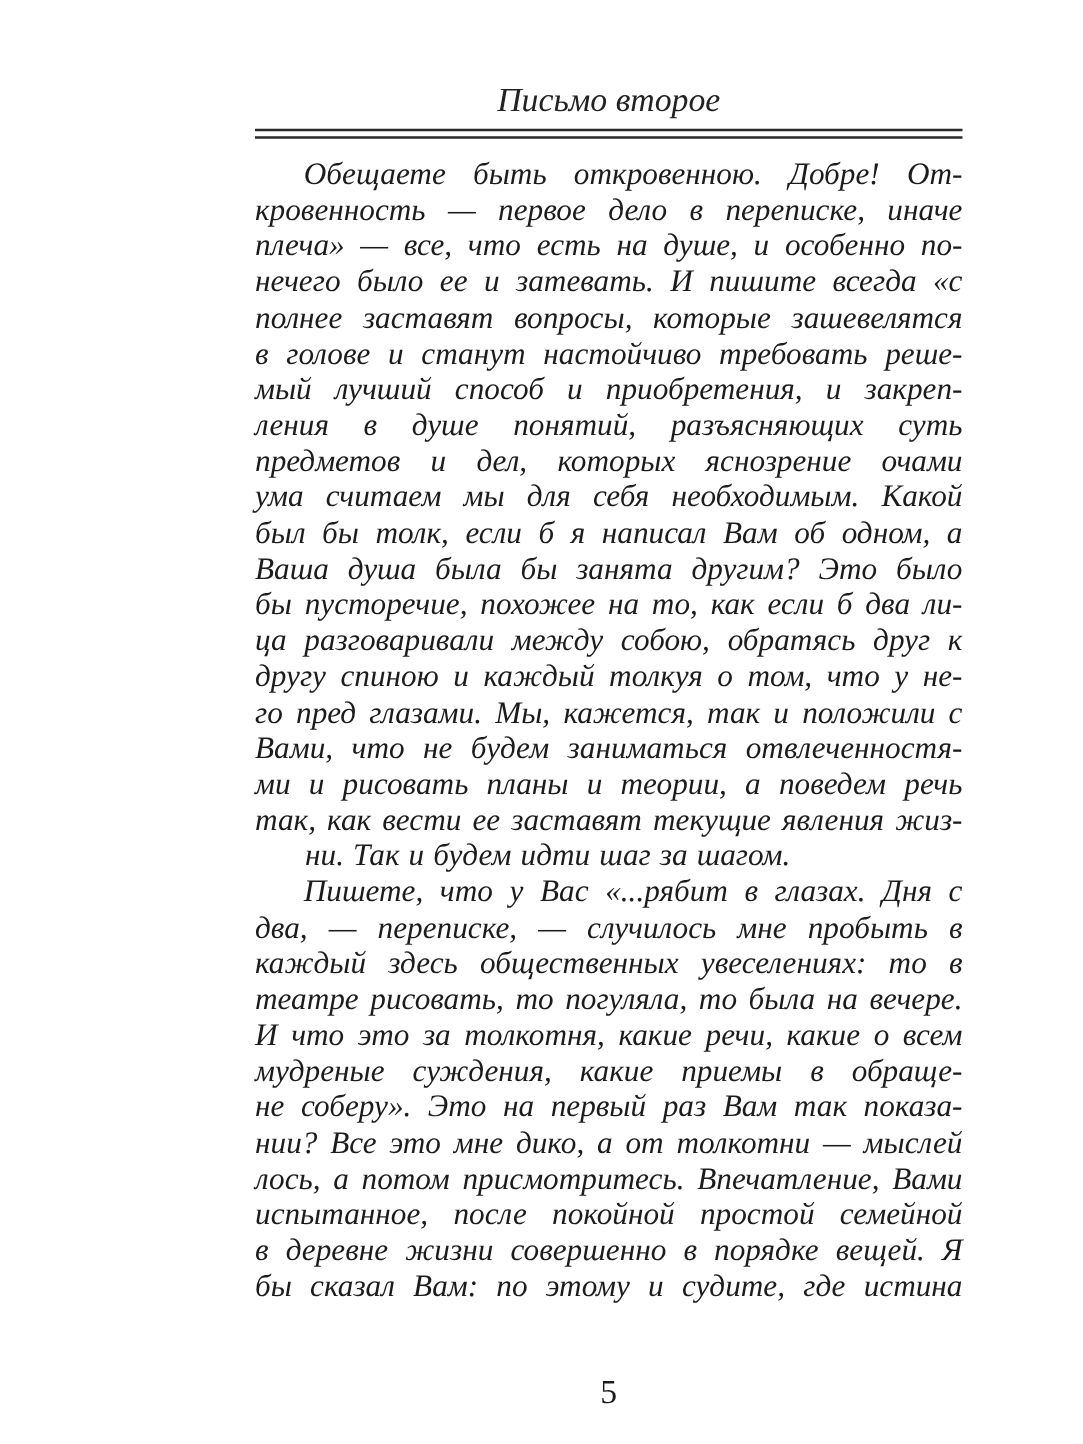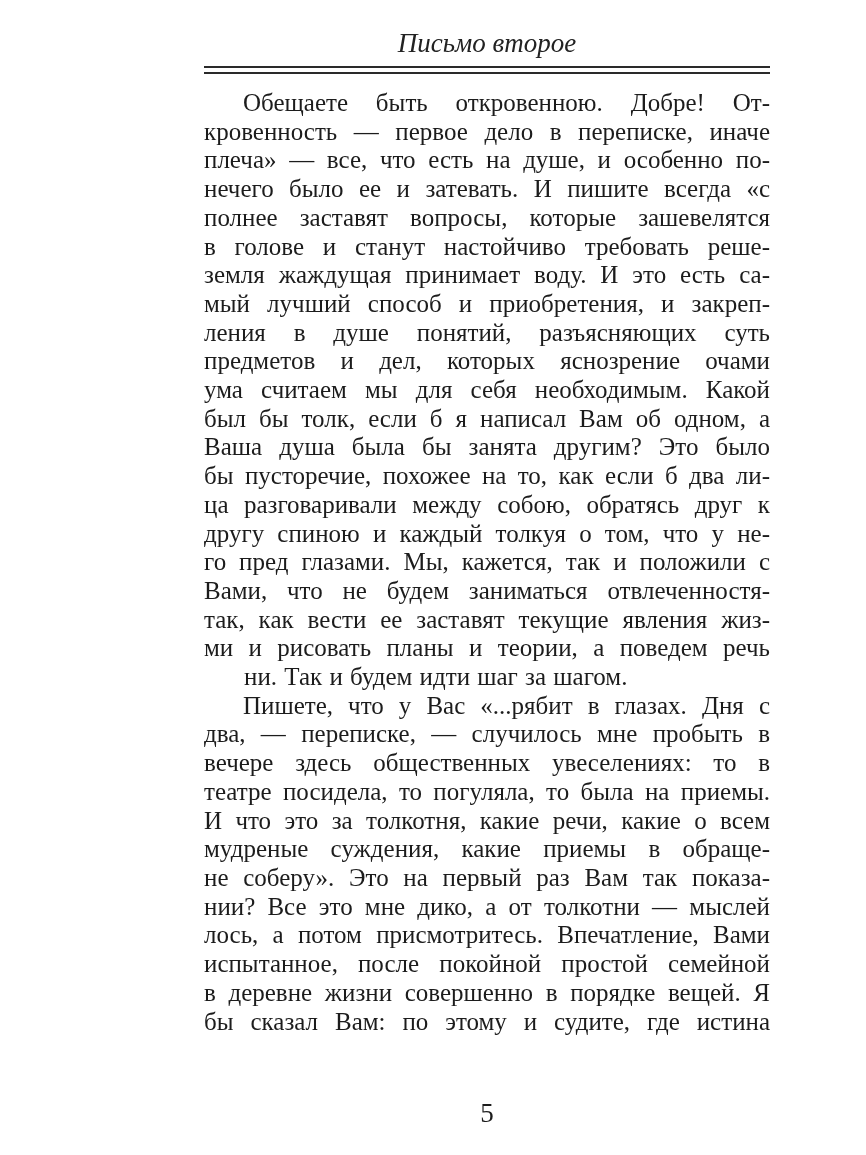--- a/index.html
+++ b/index.html
@@ -16,38 +16,39 @@
     color: #1c1c1c;
     overflow: hidden;
   }
   .content {
     position: absolute;
     left: 204px;
     top: 0;
     width: 566px;
   }
   .running-head {
-    padding-top: 28px;
+    padding-top: 65px;
     text-align: center;
     font-style: italic;
     font-size: 27px;
     line-height: 30px;
     color: #222222;
   }
   .double-rule {
     margin-top: 8px;
     height: 4px;
     border-top: 2px solid #2a2a2a;
     border-bottom: 2px solid #2a2a2a;
   }
   .body-text {
     margin-top: 15px;
     font-size: 25px;
     line-height: 28.7px;
     word-spacing: 1px;
+    font-style: italic;
   }
   .line {
     text-align: justify;
     text-align-last: justify;
   }
   .line.end {
     text-align: left;
     text-align-last: left;
     margin-left: 40px;
   }
@@ -71,39 +72,38 @@
   <div class="content">
     <div class="running-head">Письмо второе</div>
     <div class="double-rule"></div>
     <div class="body-text">
         <div class="line indent">Обещаете быть откровенною. Добре! От-</div>
         <div class="line">кровенность — первое дело в переписке, иначе</div>
         <div class="line">плеча» — все, что есть на душе, и особенно по-</div>
         <div class="line">нечего было ее и затевать. И пишите всегда «с</div>
         <div class="line">полнее заставят вопросы, которые зашевелятся</div>
         <div class="line">в голове и станут настойчиво требовать реше-</div>
-        <div class="line">земля жаждущая принимает воду. И это есть са-</div>
         <div class="line">мый лучший способ и приобретения, и закреп-</div>
         <div class="line">ления в душе понятий, разъясняющих суть</div>
         <div class="line">предметов и дел, которых яснозрение очами</div>
         <div class="line">ума считаем мы для себя необходимым. Какой</div>
         <div class="line">был бы толк, если б я написал Вам об одном, а</div>
         <div class="line">Ваша душа была бы занята другим? Это было</div>
         <div class="line">бы пусторечие, похожее на то, как если б два ли-</div>
         <div class="line">ца разговаривали между собою, обратясь друг к</div>
         <div class="line">другу спиною и каждый толкуя о том, что у не-</div>
         <div class="line">го пред глазами. Мы, кажется, так и положили с</div>
         <div class="line">Вами, что не будем заниматься отвлеченностя-</div>
+        <div class="line">ми и рисовать планы и теории, а поведем речь</div>
         <div class="line">так, как вести ее заставят текущие явления жиз-</div>
-        <div class="line">ми и рисовать планы и теории, а поведем речь</div>
         <div class="line end">ни. Так и будем идти шаг за шагом.</div>
         <div class="line indent">Пишете, что у Вас «...рябит в глазах. Дня с</div>
         <div class="line">два, — переписке, — случилось мне пробыть в</div>
-        <div class="line">вечере здесь общественных увеселениях: то в</div>
-        <div class="line">театре посидела, то погуляла, то была на приемы.</div>
+        <div class="line">каждый здесь общественных увеселениях: то в</div>
+        <div class="line">театре рисовать, то погуляла, то была на вечере.</div>
         <div class="line">И что это за толкотня, какие речи, какие о всем</div>
         <div class="line">мудреные суждения, какие приемы в обраще-</div>
         <div class="line">не соберу». Это на первый раз Вам так показа-</div>
         <div class="line">нии? Все это мне дико, а от толкотни — мыслей</div>
         <div class="line">лось, а потом присмотритесь. Впечатление, Вами</div>
         <div class="line">испытанное, после покойной простой семейной</div>
         <div class="line">в деревне жизни совершенно в порядке вещей. Я</div>
         <div class="line">бы сказал Вам: по этому и судите, где истина</div>
       </div>
   </div>

